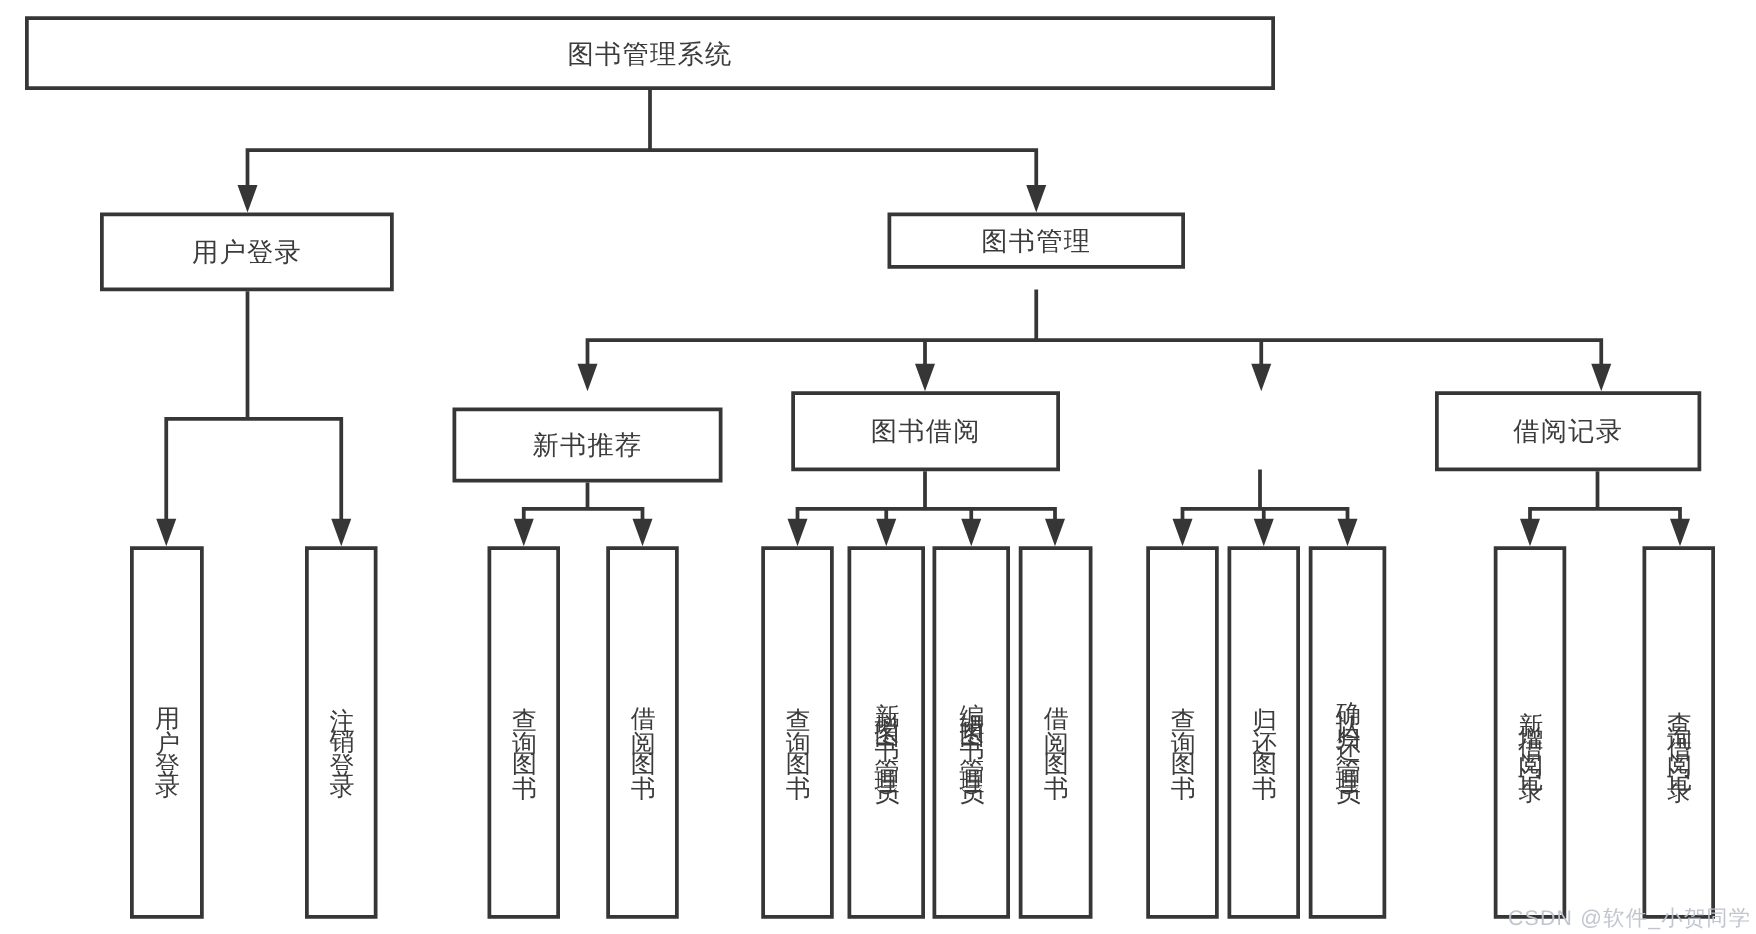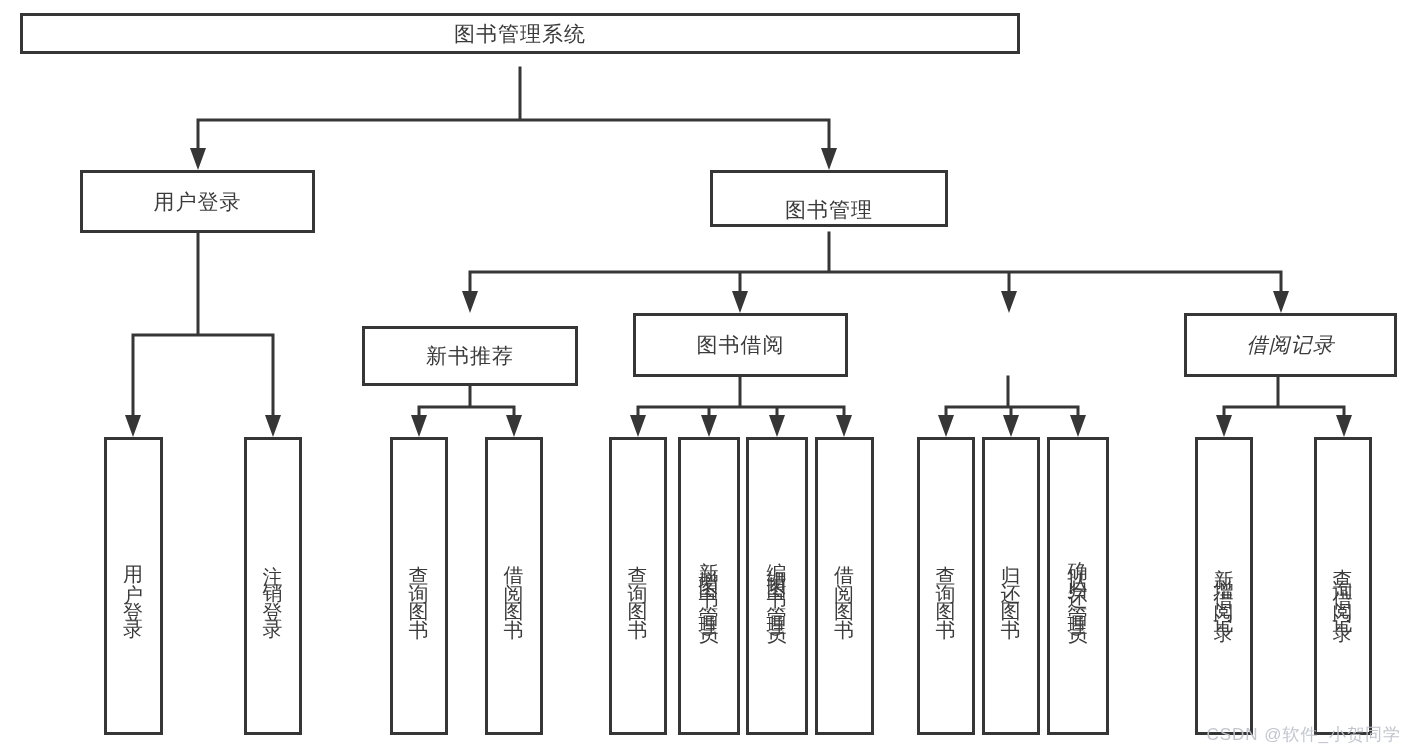--- a/index.html
+++ b/index.html
@@ -116,38 +116,38 @@
       M701 415 L717 415 L709 437 Z
       M769 415 L785 415 L777 437 Z
       M836 415 L852 415 L844 437 Z
       M938 415 L954 415 L946 437 Z
       M1003 415 L1019 415 L1011 437 Z
       M1070 415 L1086 415 L1078 437 Z
       M1216 415 L1232 415 L1224 437 Z
       M1336 415 L1352 415 L1344 437 Z"></path>
   </svg>
 
-  <div class="hbox" style="left:20px; top:13px; width:1000px; height:41px;">
+  <div class="hbox" style="left:20px; top:13px; width:1000px; height:59px;">
     <span>图书管理系统</span>
   </div>
 
   <div class="hbox" style="left:80px; top:170px; width:235px; height:63px;">
     <span>用户登录</span>
   </div>
-  <div class="hbox" style="left:710px; top:170px; width:238px; height:57px;align-items:flex-end;">
+  <div class="hbox" style="left:710px; top:170px; width:238px; height:45px;">
     <span>图书管理</span>
   </div>
 
   <div class="hbox" style="left:362px; top:326px; width:216px; height:60px;">
     <span>新书推荐</span>
   </div>
   <div class="hbox" style="left:633px; top:313px; width:215px; height:64px;font-family:Liberation Mono, monospace;">
     <span>图书借阅</span>
   </div>
-  <div class="hbox" style="left:1184px; top:313px; width:213px; height:64px;font-style:italic;">
+  <div class="hbox" style="left:1148px; top:313px; width:213px; height:64px;">
     <span>借阅记录</span>
   </div>
 
   <div class="leaf" style="left:104px; width:59px;">
     <span class="vtext">用户登录</span>
   </div>
   <div class="leaf" style="left:244px;">
     <span class="vtext">注销登录</span>
   </div>
 

